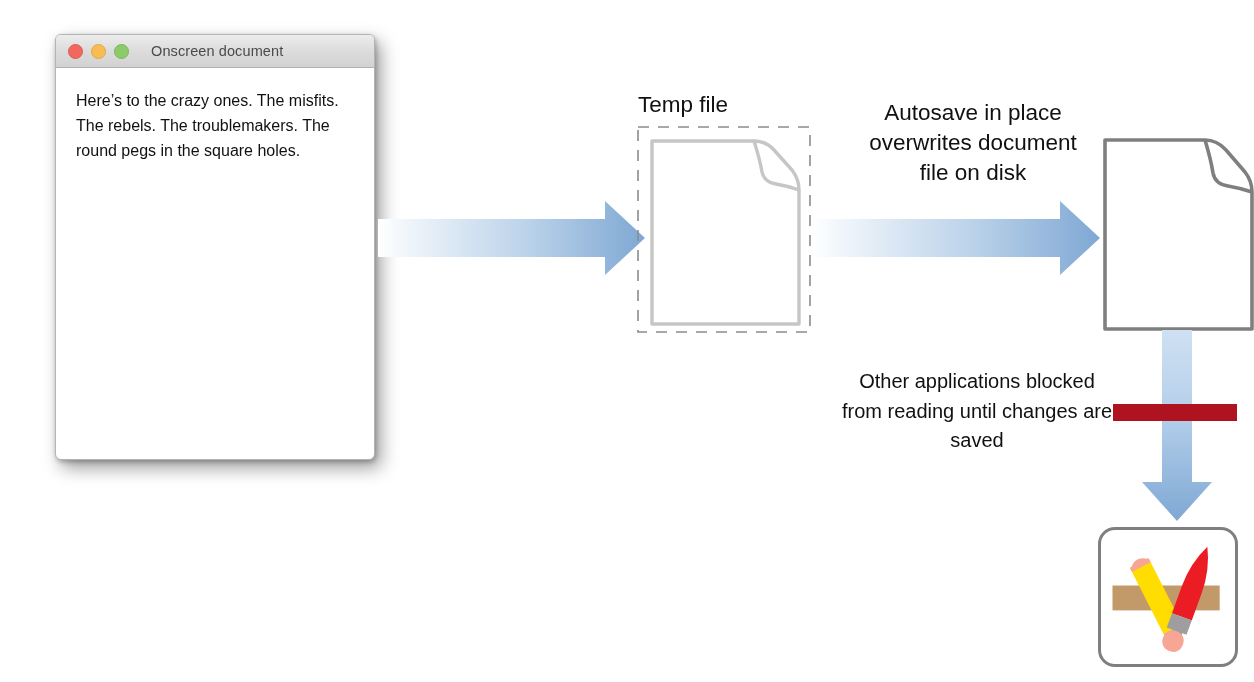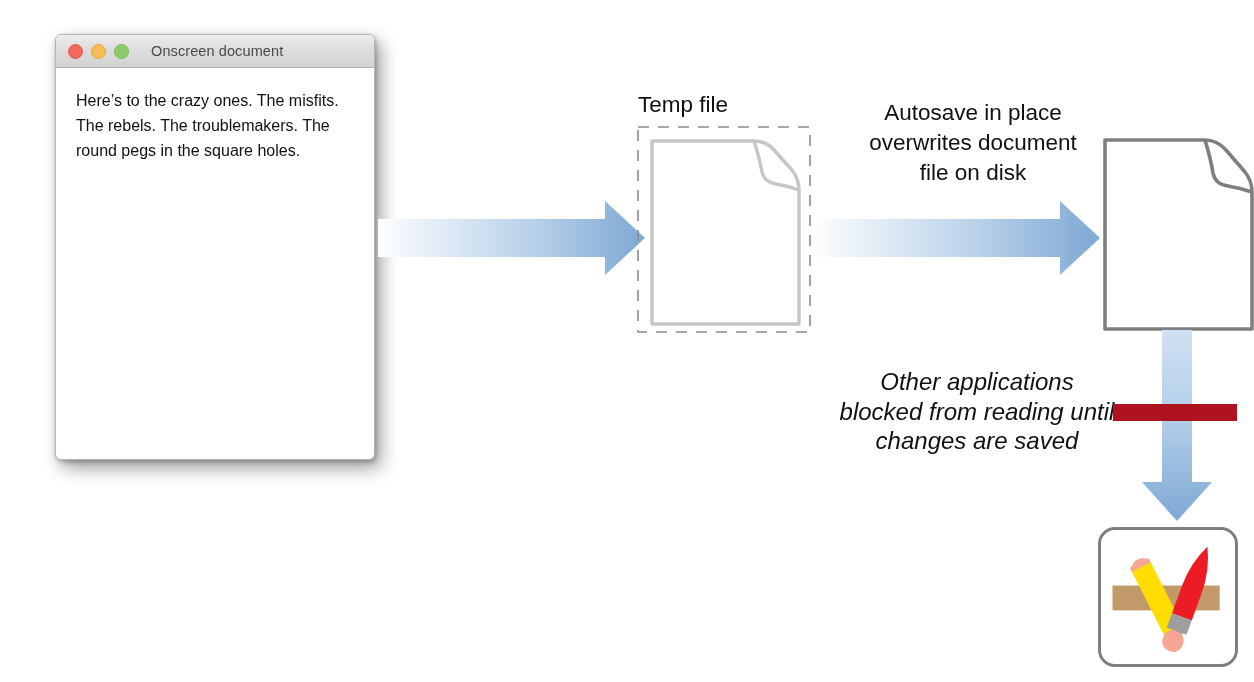--- a/index.html
+++ b/index.html
@@ -71,21 +71,21 @@
   
   .arrow-label {
     position: absolute;
     text-align: center;
     font-size: 22.5px;
     line-height: 30px;
     color: #111;
   }
   #label-changes { left: 396px; top: 98px; width: 218px; }
   #label-autosave { left: 836px; top: 98px; width: 218px; margin-left: 28px; }
-  #label-blocked  { left: 838px; top: 367px; width: 278px; font-size: 24px; line-height: 29.5px; font-style: italic; }
+  #label-blocked  { left: 838px; top: 367px; width: 278px; font-size: 20px; line-height: 29.5px; }
 
   #label-tempfile {
     position: absolute;
     left: 638px;
     top: 92px;
     width: 172px;
     text-align: left;
     font-size: 22.5px;
     color: #111;
   }

